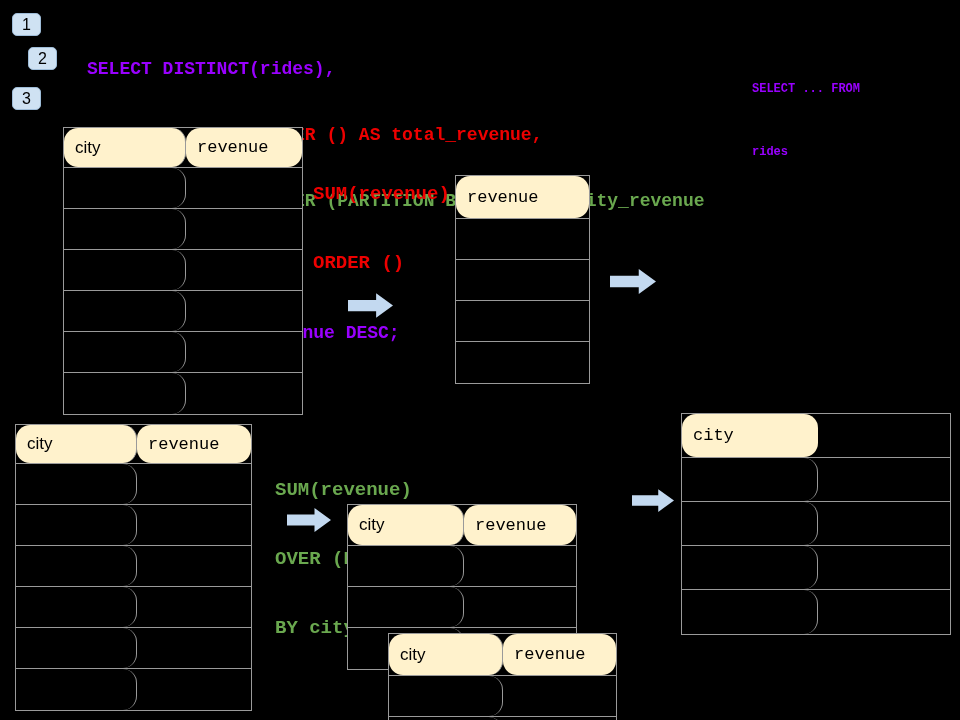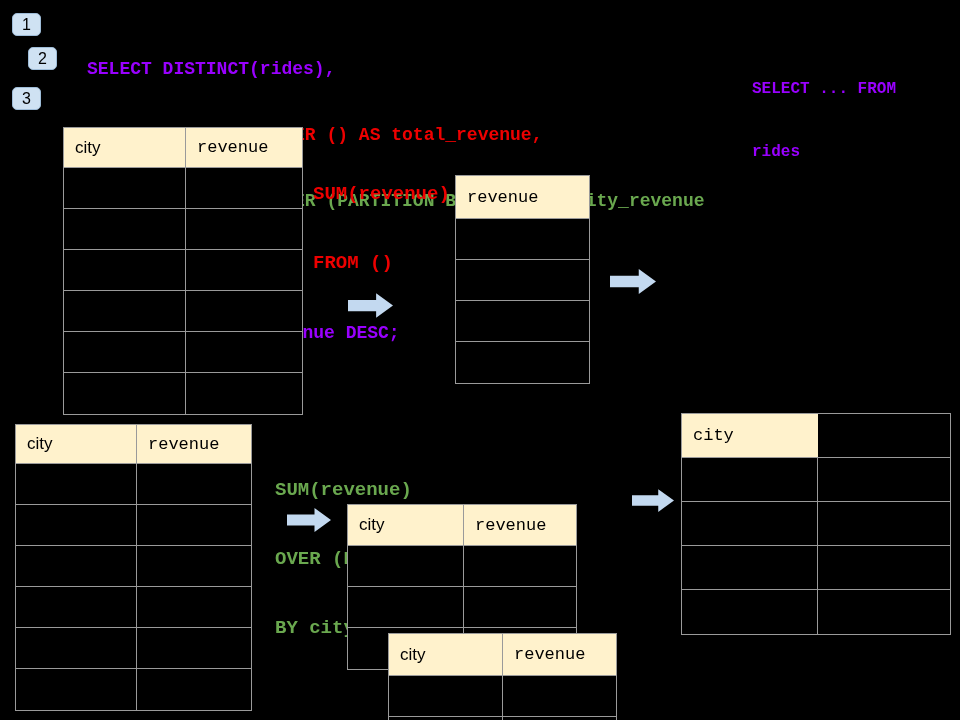--- a/index.html
+++ b/index.html
@@ -36,38 +36,39 @@
   .code {
     position: absolute;
     font-family: "Liberation Mono", monospace;
     font-weight: bold;
     white-space: pre;
   }
   #sql-block { left: 87px; top: 14px; font-size: 18px; line-height: 22px; }
   #sql-block .indent-2 { padding-left: 45px; }
   #sql-block .indent-1 { padding-left: 21px; }
 
-  #side-note { left: 752px; top: 37px; font-size: 16px; line-height: 21px; color: #9900ff; }
+  #side-note { left: 752px; top: 37px; font-size: 12px; line-height: 21px; color: #9900ff; }
 
   #label-total { left: 313px; top: 137px; font-size: 19px; line-height: 23px; color: #ee0000; }
   #label-partition { left: 275px; top: 433px; font-size: 19px; line-height: 23px; color: #6aa84f; }
 
   
   .tbl {
     position: absolute;
     background: #000;
     border: 1px solid #9a9a9a;
     box-sizing: border-box;
   }
   .trow { display: flex; border-bottom: 1px solid #9a9a9a; box-sizing: border-box; }
   .trow:last-child { border-bottom: none; }
   .tcell {
     border-right: 1px solid #9a9a9a;
     box-sizing: border-box;
     flex: 1 1 auto;
+    border-radius: 14px;
   }
   .tcell:last-child { border-right: none; font-family: Liberation Mono, monospace; }
   .hcell {
     background: #fff2cc;
     color: #000;
     font: 17px "Liberation Sans", sans-serif;
     display: flex; align-items: center;
     padding-left: 11px;
   }
 
@@ -131,21 +132,21 @@
     <div class="indent-1" style="color: rgb(153, 0, 255);">ORDER by city_revenue DESC;</div>
   </div>
 
   <div class="code" id="side-note">
     <div>SELECT ... FROM</div>
     <div>rides</div>
   </div>
 
   <div class="code" id="label-total">
     <div>SUM(revenue)</div>
-    <div>FROM ()</div>
+    <div>ORDER ()</div>
   </div>
 
   <div class="code" id="label-partition">
     <div>SUM(revenue)</div>
     <div>OVER (PARTITION</div>
     <div>BY city)</div>
   </div>
 
   <div class="tbl" id="tbl-source-top">
       <div class="trow thead">

